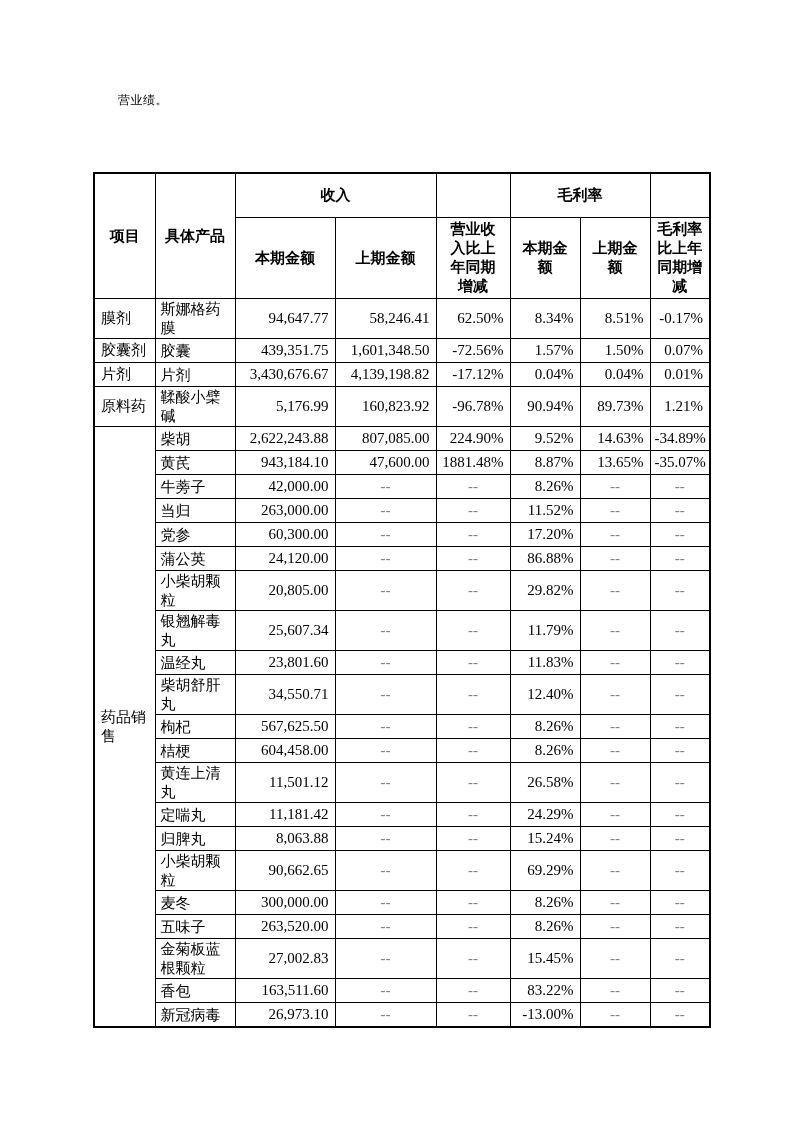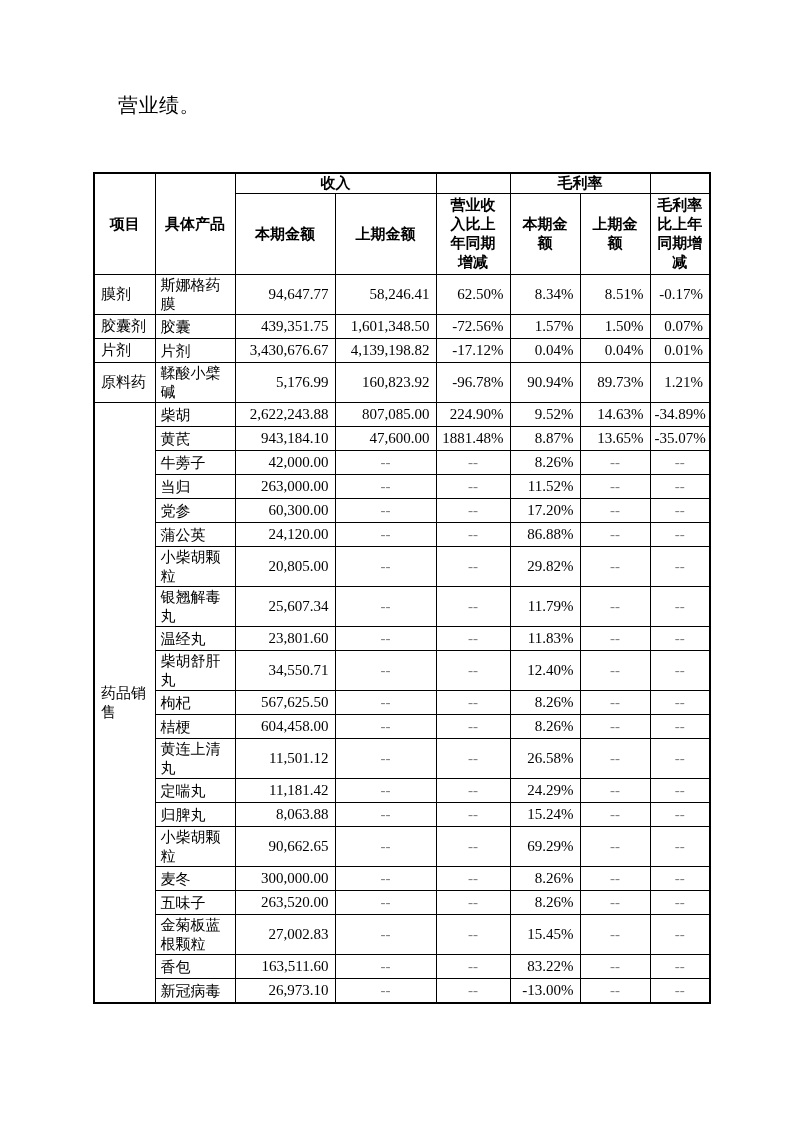--- a/index.html
+++ b/index.html
@@ -4,21 +4,21 @@
 <style>
   html,body { margin:0; padding:0; background:#ffffff; }
   .page {
     position:relative;
     width:793px; height:1122px;
     background:#ffffff;
     color:#000;
     font-family:"Liberation Serif","DejaVu Serif",serif;
     overflow:hidden;
   }
-  .para  { position:absolute; left:118px; top:92px;  font-size:20px; margin:0; letter-spacing:0.5px; }
+  .para  { position:absolute; left:118px; top:92px;  font-size:12px; margin:0; letter-spacing:0.5px; }
   .intro { position:absolute; left:148px; top:133px; font-size:16px; margin:0; letter-spacing:0.5px; }
 
   table.report {
     position:absolute; left:93px; top:172px;
     width:616px;
     border-collapse:collapse;
     table-layout:fixed;
     border:2px solid #000;
     font-size:15px;
     line-height:19px;
@@ -27,21 +27,21 @@
     border:1px solid #000;
     vertical-align:middle;
     overflow:hidden;
   }
   .report th {
     font-weight:bold;
     text-align:center;
     white-space:pre-line;
     padding:2px 2px;
   }
-  .report thead tr.grouprow th { height:19px; padding:0 2px; }
+  .report thead tr.grouprow th { height:19px; padding:12px 2px; }
   .report td { height:21px; padding:1px 4px; }
   td.item    { text-align:left; word-break:break-all; padding:1px 6px; }
   td.product { text-align:left;   word-break:break-all; padding:1px 3px 0 5px; }
   td.num     { text-align:right;  padding-right:6px; }
   td.dash    { text-align:center; color:#808080; padding-right:4px; }
 </style>
 </head>
 <body>
 
 <div class="page">

